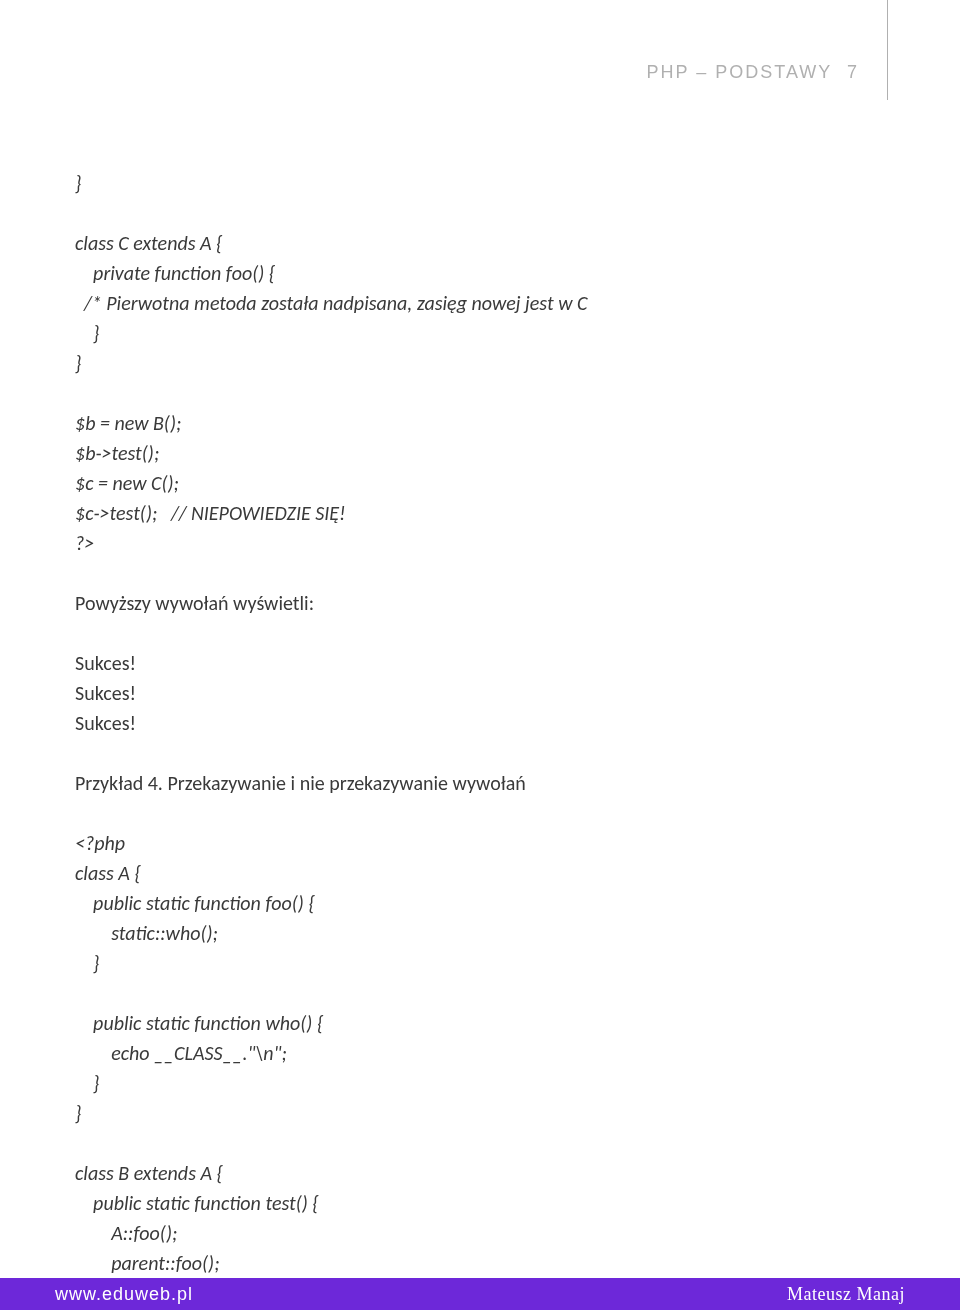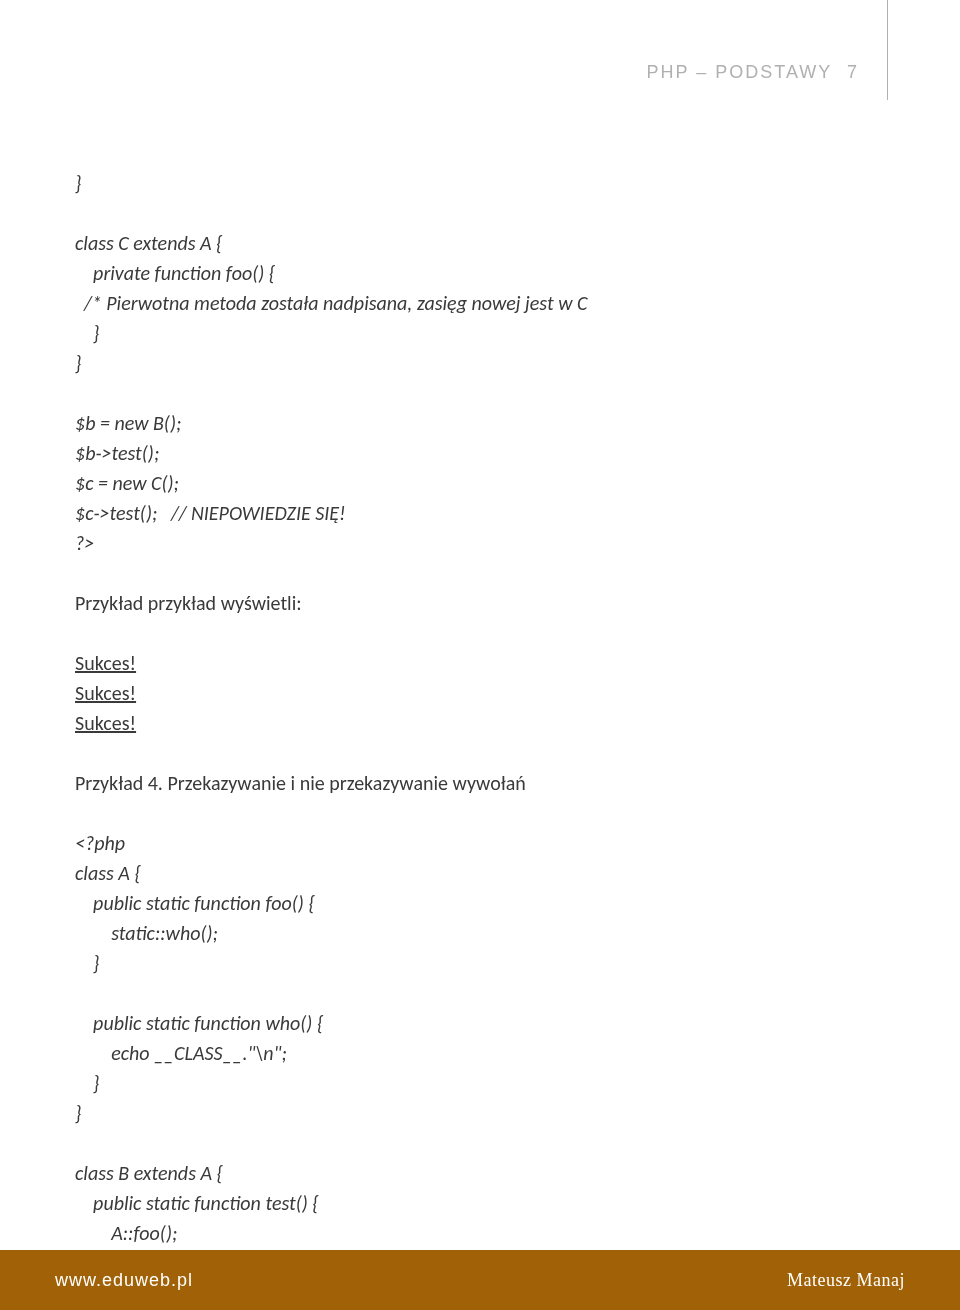--- a/index.html
+++ b/index.html
@@ -46,29 +46,28 @@
     margin-bottom: 30px;
   }
   .content pre {
     margin: 0;
     font-family: inherit;
     font-style: italic;
     white-space: pre-wrap;
   }
   .content pre.upright {
     font-style: normal;
-    text-decoration: underline;
   }
   .footer {
     position: absolute;
     left: 0;
     right: 0;
     bottom: 0;
-    height: 60px;
-    background: #a16207;
+    height: 32px;
+    background: #6d28d9;
     color: #ffffff;
     display: flex;
     justify-content: space-between;
     align-items: center;
     padding: 0 55px 0 55px;
     font-size: 18px;
     font-family: "Helvetica Neue", Arial, sans-serif;
     font-weight: 300;
     letter-spacing: 1px;
   }
@@ -99,21 +98,21 @@
     }
 }
 
 $b = new B();
 $b-&gt;test();
 $c = new C();
 $c-&gt;test();   // NIEPOWIEDZIE SIĘ!
 ?&gt;</pre>
   </div>
   <div class="block">
-    <div>Przykład przykład wyświetli:</div>
+    <div>Powyższy wywołań wyświetli:</div>
   </div>
   <div class="block">
     <pre class="upright">Sukces!
 Sukces!
 Sukces!</pre>
   </div>
   <div class="block">
     <div>Przykład 4. Przekazywanie i nie przekazywanie wywołań</div>
   </div>
   <div class="block">

